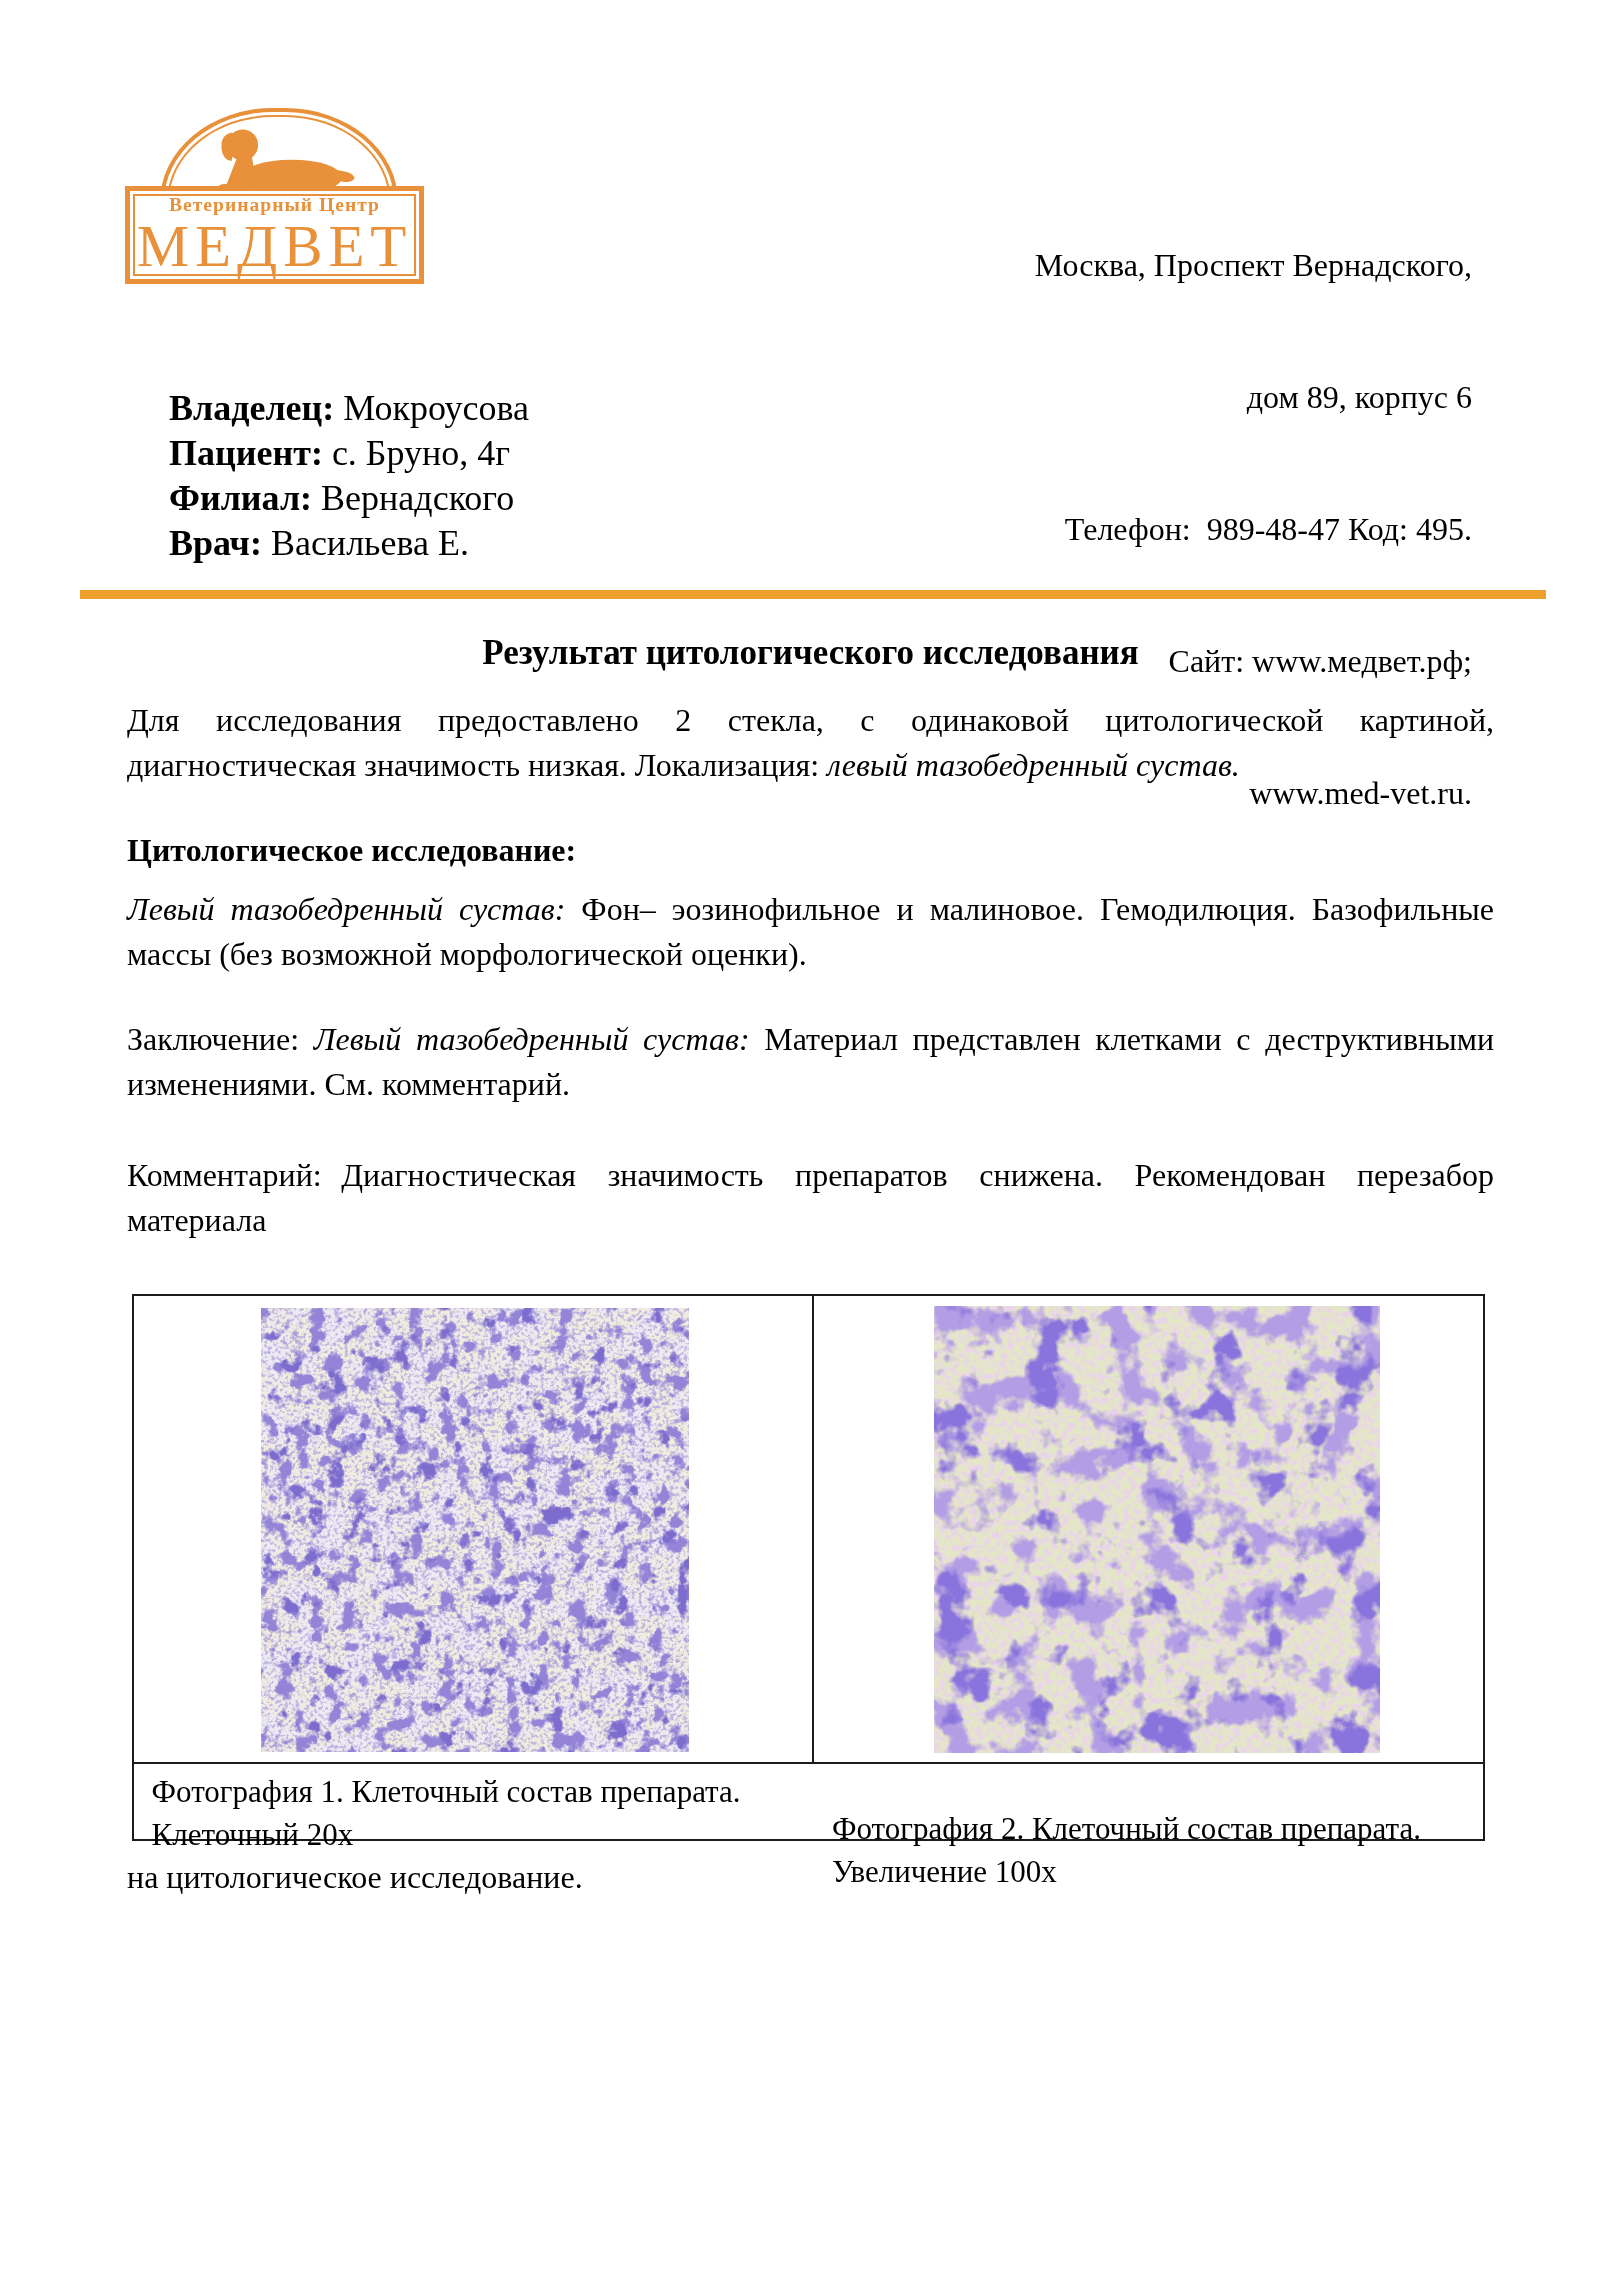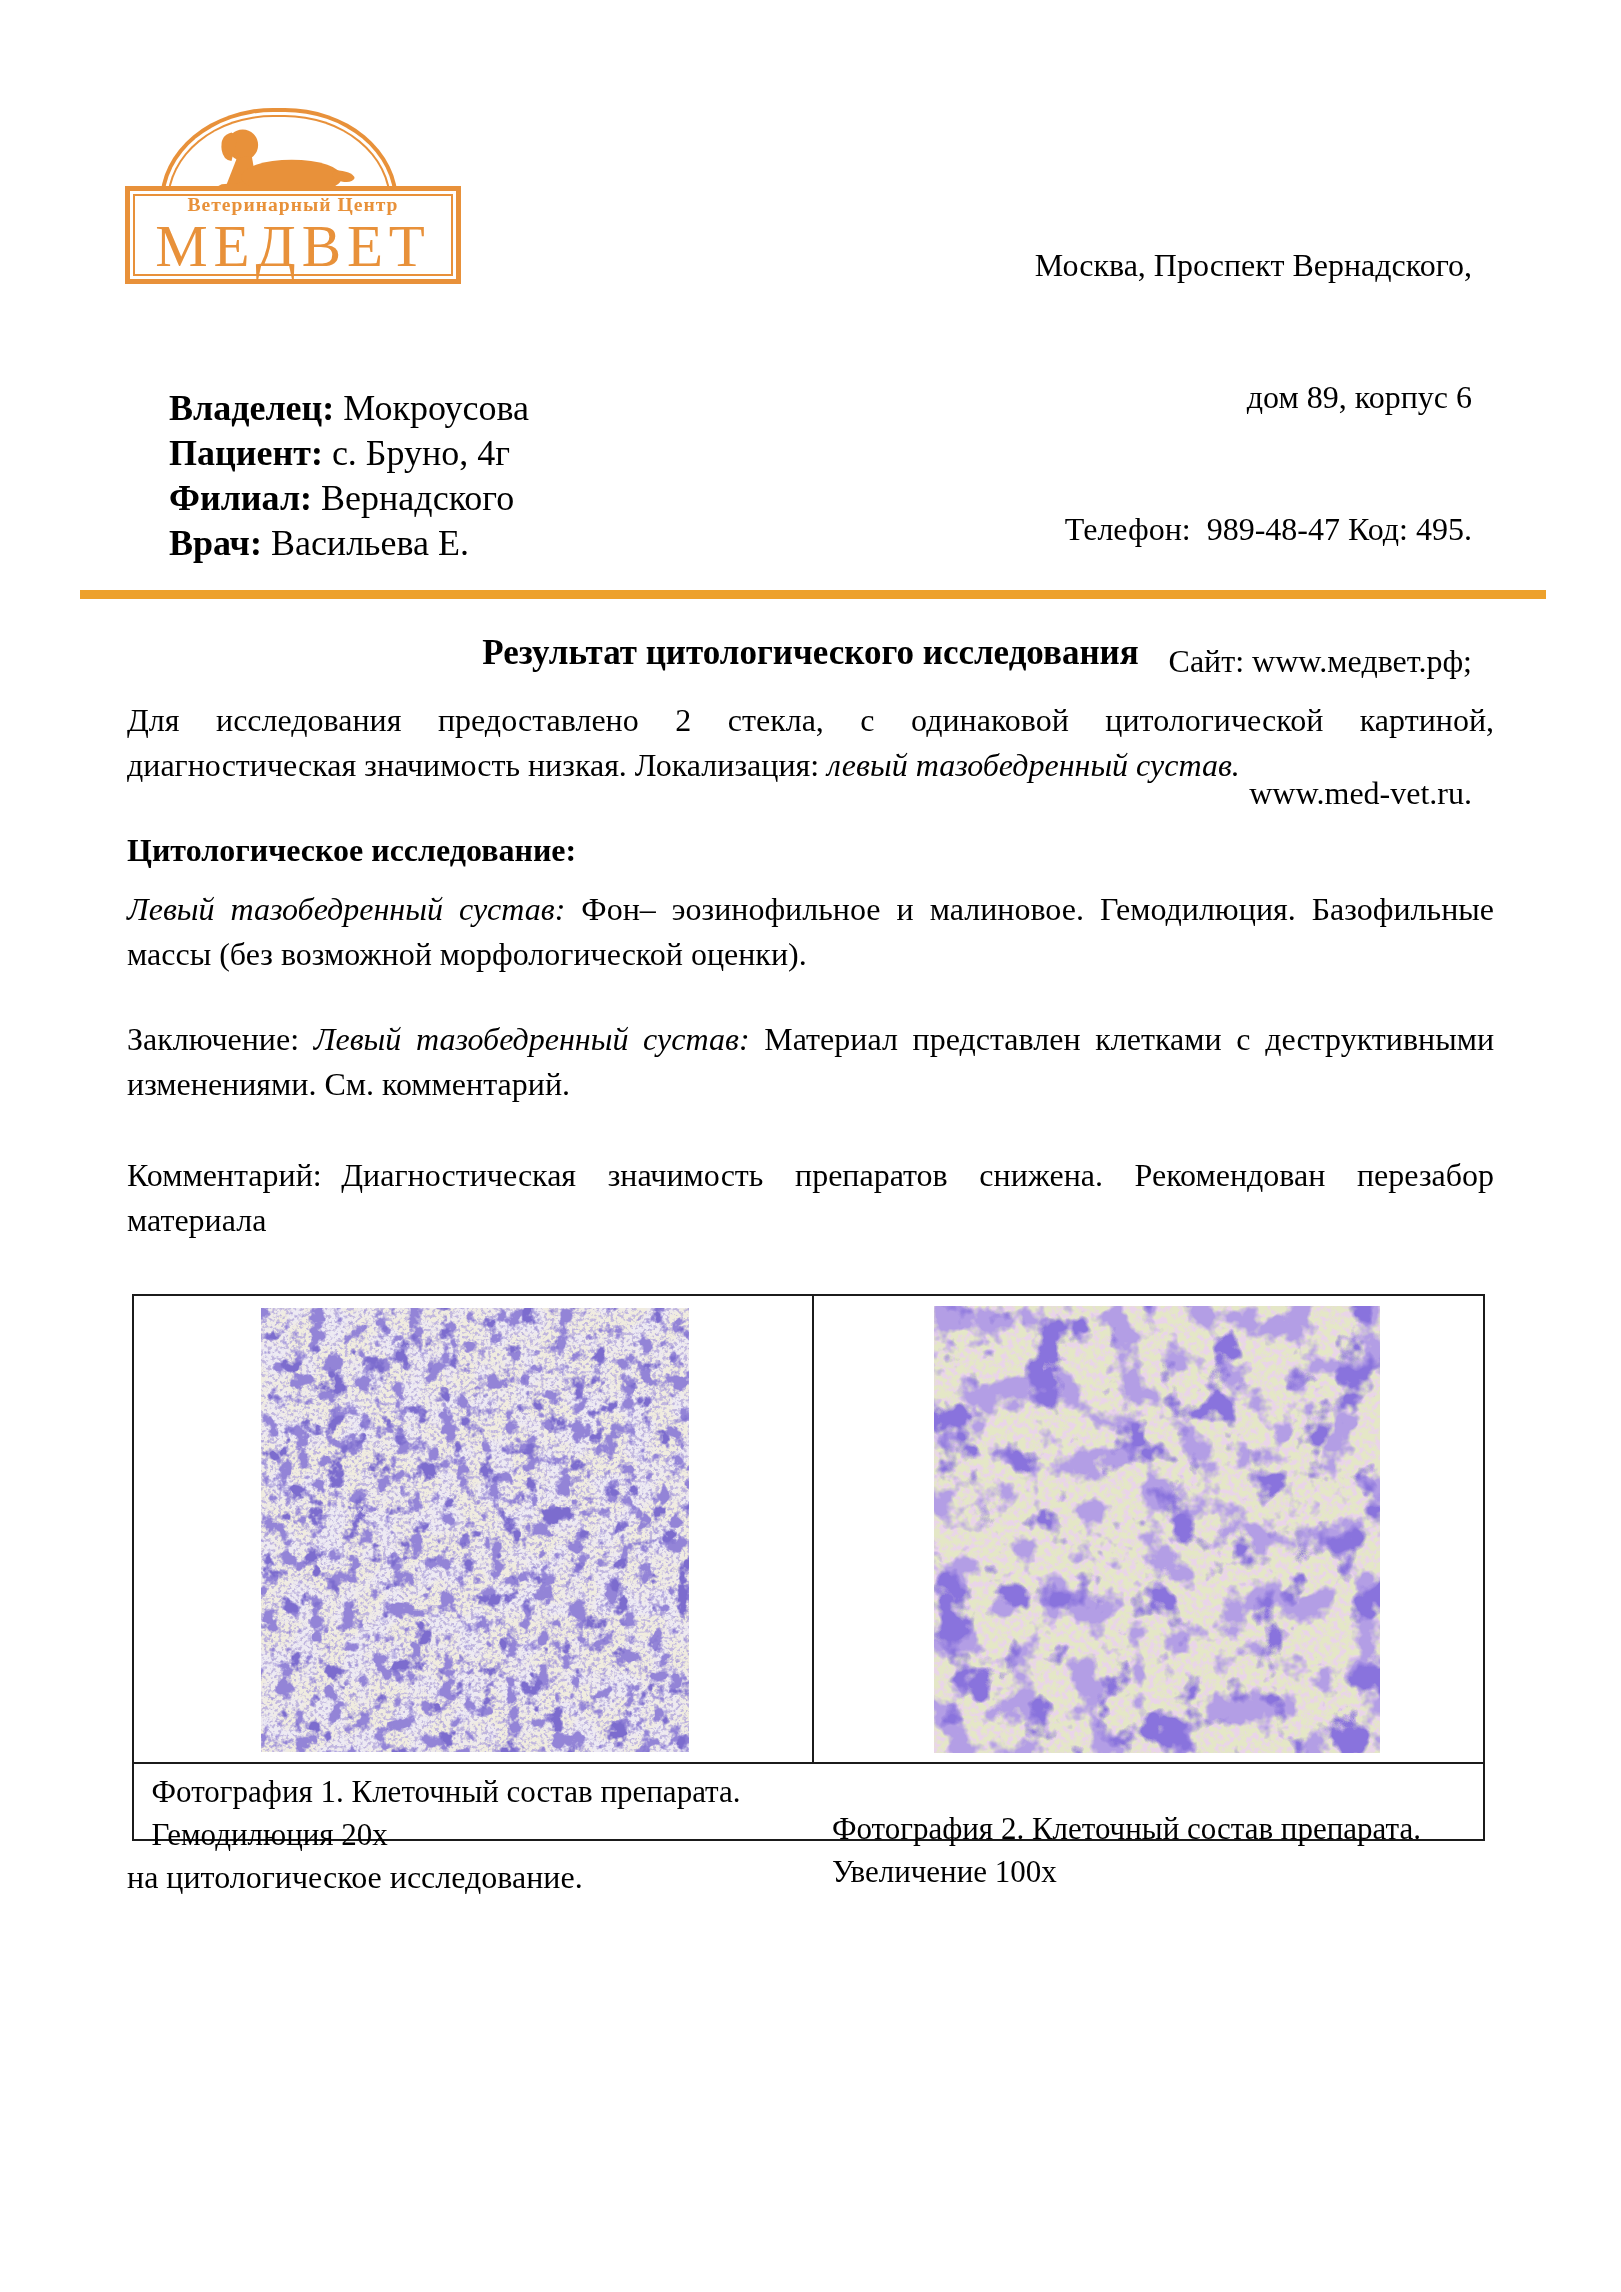--- a/index.html
+++ b/index.html
@@ -9,21 +9,21 @@
   
   .logo{position:absolute;left:125px;top:108px;width:301px;height:178px;}
   .arch{position:absolute;left:35px;top:0;width:230px;height:90px;
         border:4.9px solid #E8913A;border-bottom:none;
         border-radius:118px 118px 0 0 / 98px 98px 0 0;background:#fff;}
   .arch-inner{position:absolute;left:2.9px;right:2.9px;top:2.9px;bottom:0;
         border:2px solid #E8913A;border-bottom:none;
         border-radius:110px 110px 0 0 / 90px 90px 0 0;}
   .dog{position:absolute;left:54px;top:15.7px;width:196px;height:84px;z-index:1;}
   .banner{position:absolute;left:0;top:78px;width:289px;height:88px;background:#fff;
-        border:5.9px solid #E8913A;z-index:2;padding-left:37px;}
+        border:5.9px solid #E8913A;z-index:2;}
   .banner-inner{position:absolute;left:2.9px;right:2.9px;top:2.9px;bottom:2.9px;
         border:2px solid #E8913A;display:flex;flex-direction:column;
         align-items:center;justify-content:center;}
   .logo-sub{color:#E8913A;font-size:19.6px;font-weight:700;letter-spacing:1px;white-space:nowrap;}
   .logo-main{color:#E8913A;font-size:59px;letter-spacing:5.9px;line-height:1.02;white-space:nowrap;}
 
   
   .address{position:absolute;right:149px;top:155px;text-align:right;
            font-size:32px;line-height:44px;white-space:pre-wrap;}
 
@@ -180,21 +180,21 @@
         <rect width="455" height="456" fill="#E4E7C6"></rect>
         <rect width="455" height="456" filter="url(#m2-web)"></rect>
         <rect width="455" height="456" filter="url(#m2-mid)"></rect>
         <rect width="455" height="456" filter="url(#m2-dark)"></rect>
       </svg>
     </div>
 
     <div class="cap-row">
       <div class="cap cap-1">
         <div>Фотография 1. Клеточный состав препарата.</div>
-        <div>Гемодилюция 20х</div>
+        <div>Клеточный 20х</div>
       </div>
       <div class="cap cap-2">
         <div>Фотография 2. Клеточный состав препарата.</div>
         <div>Увеличение 100х</div>
       </div>
     </div>
   </div>
 
   <div class="para p-cont">на цитологическое исследование.</div>
 

